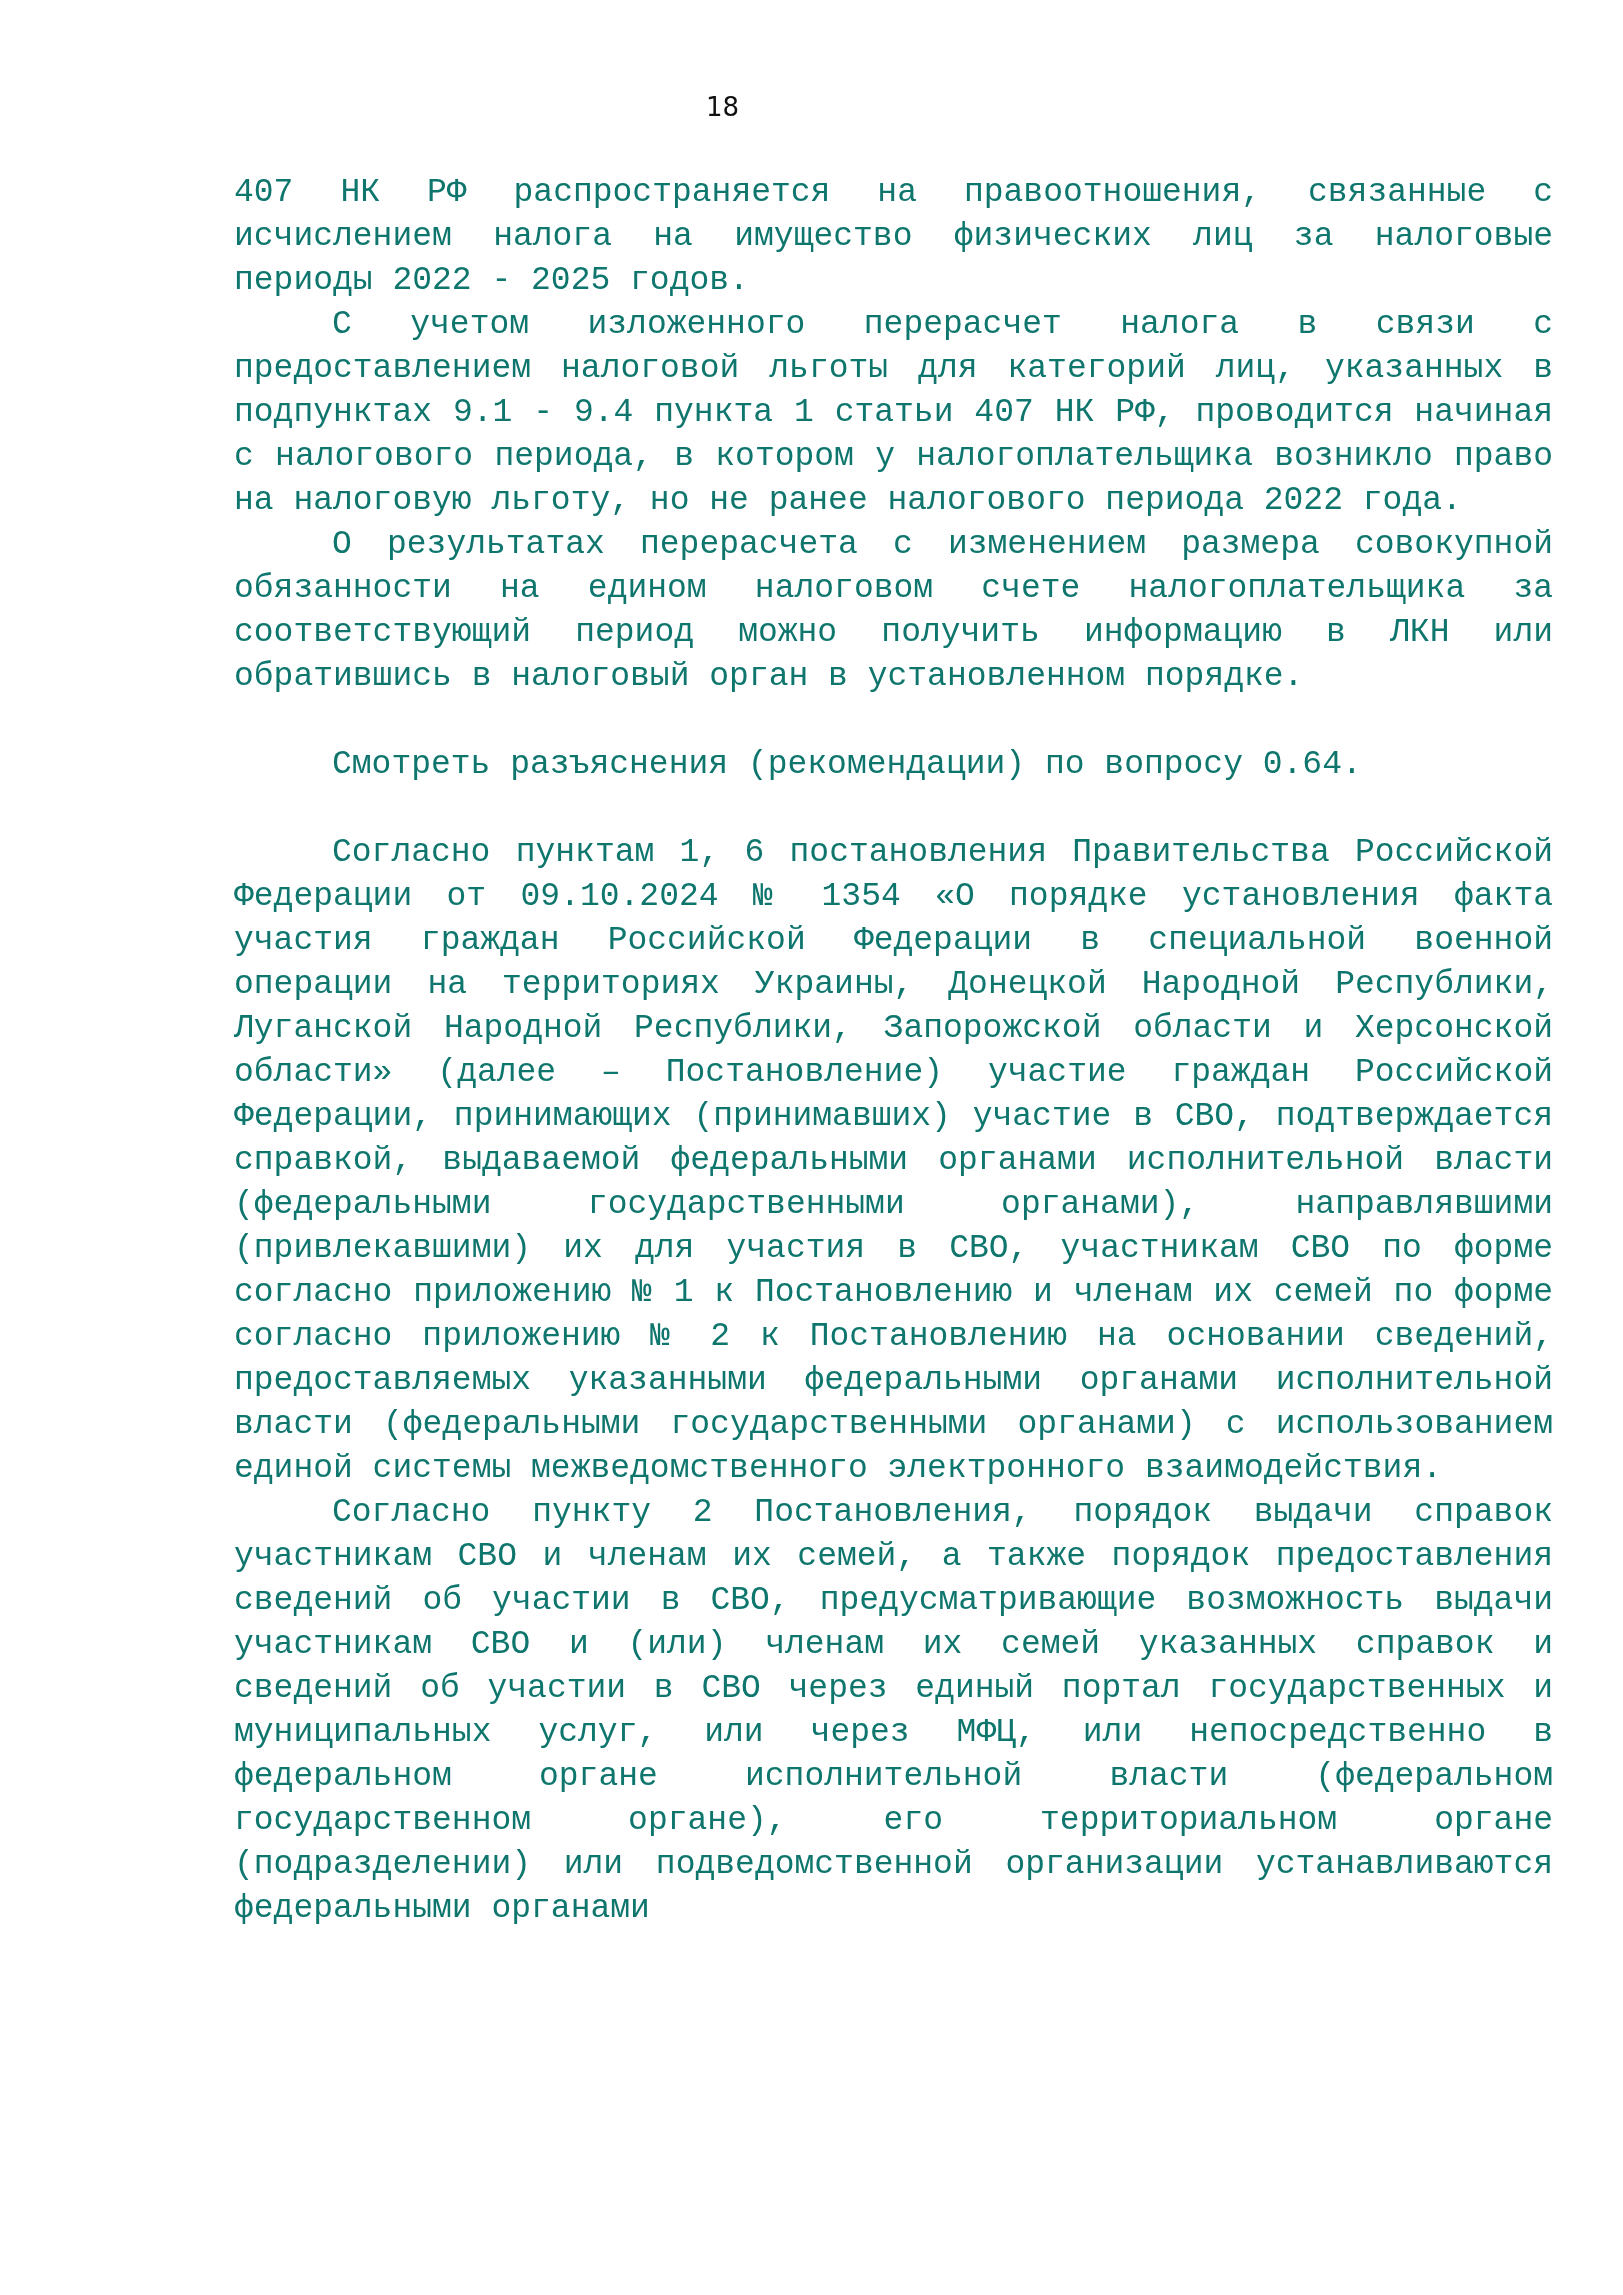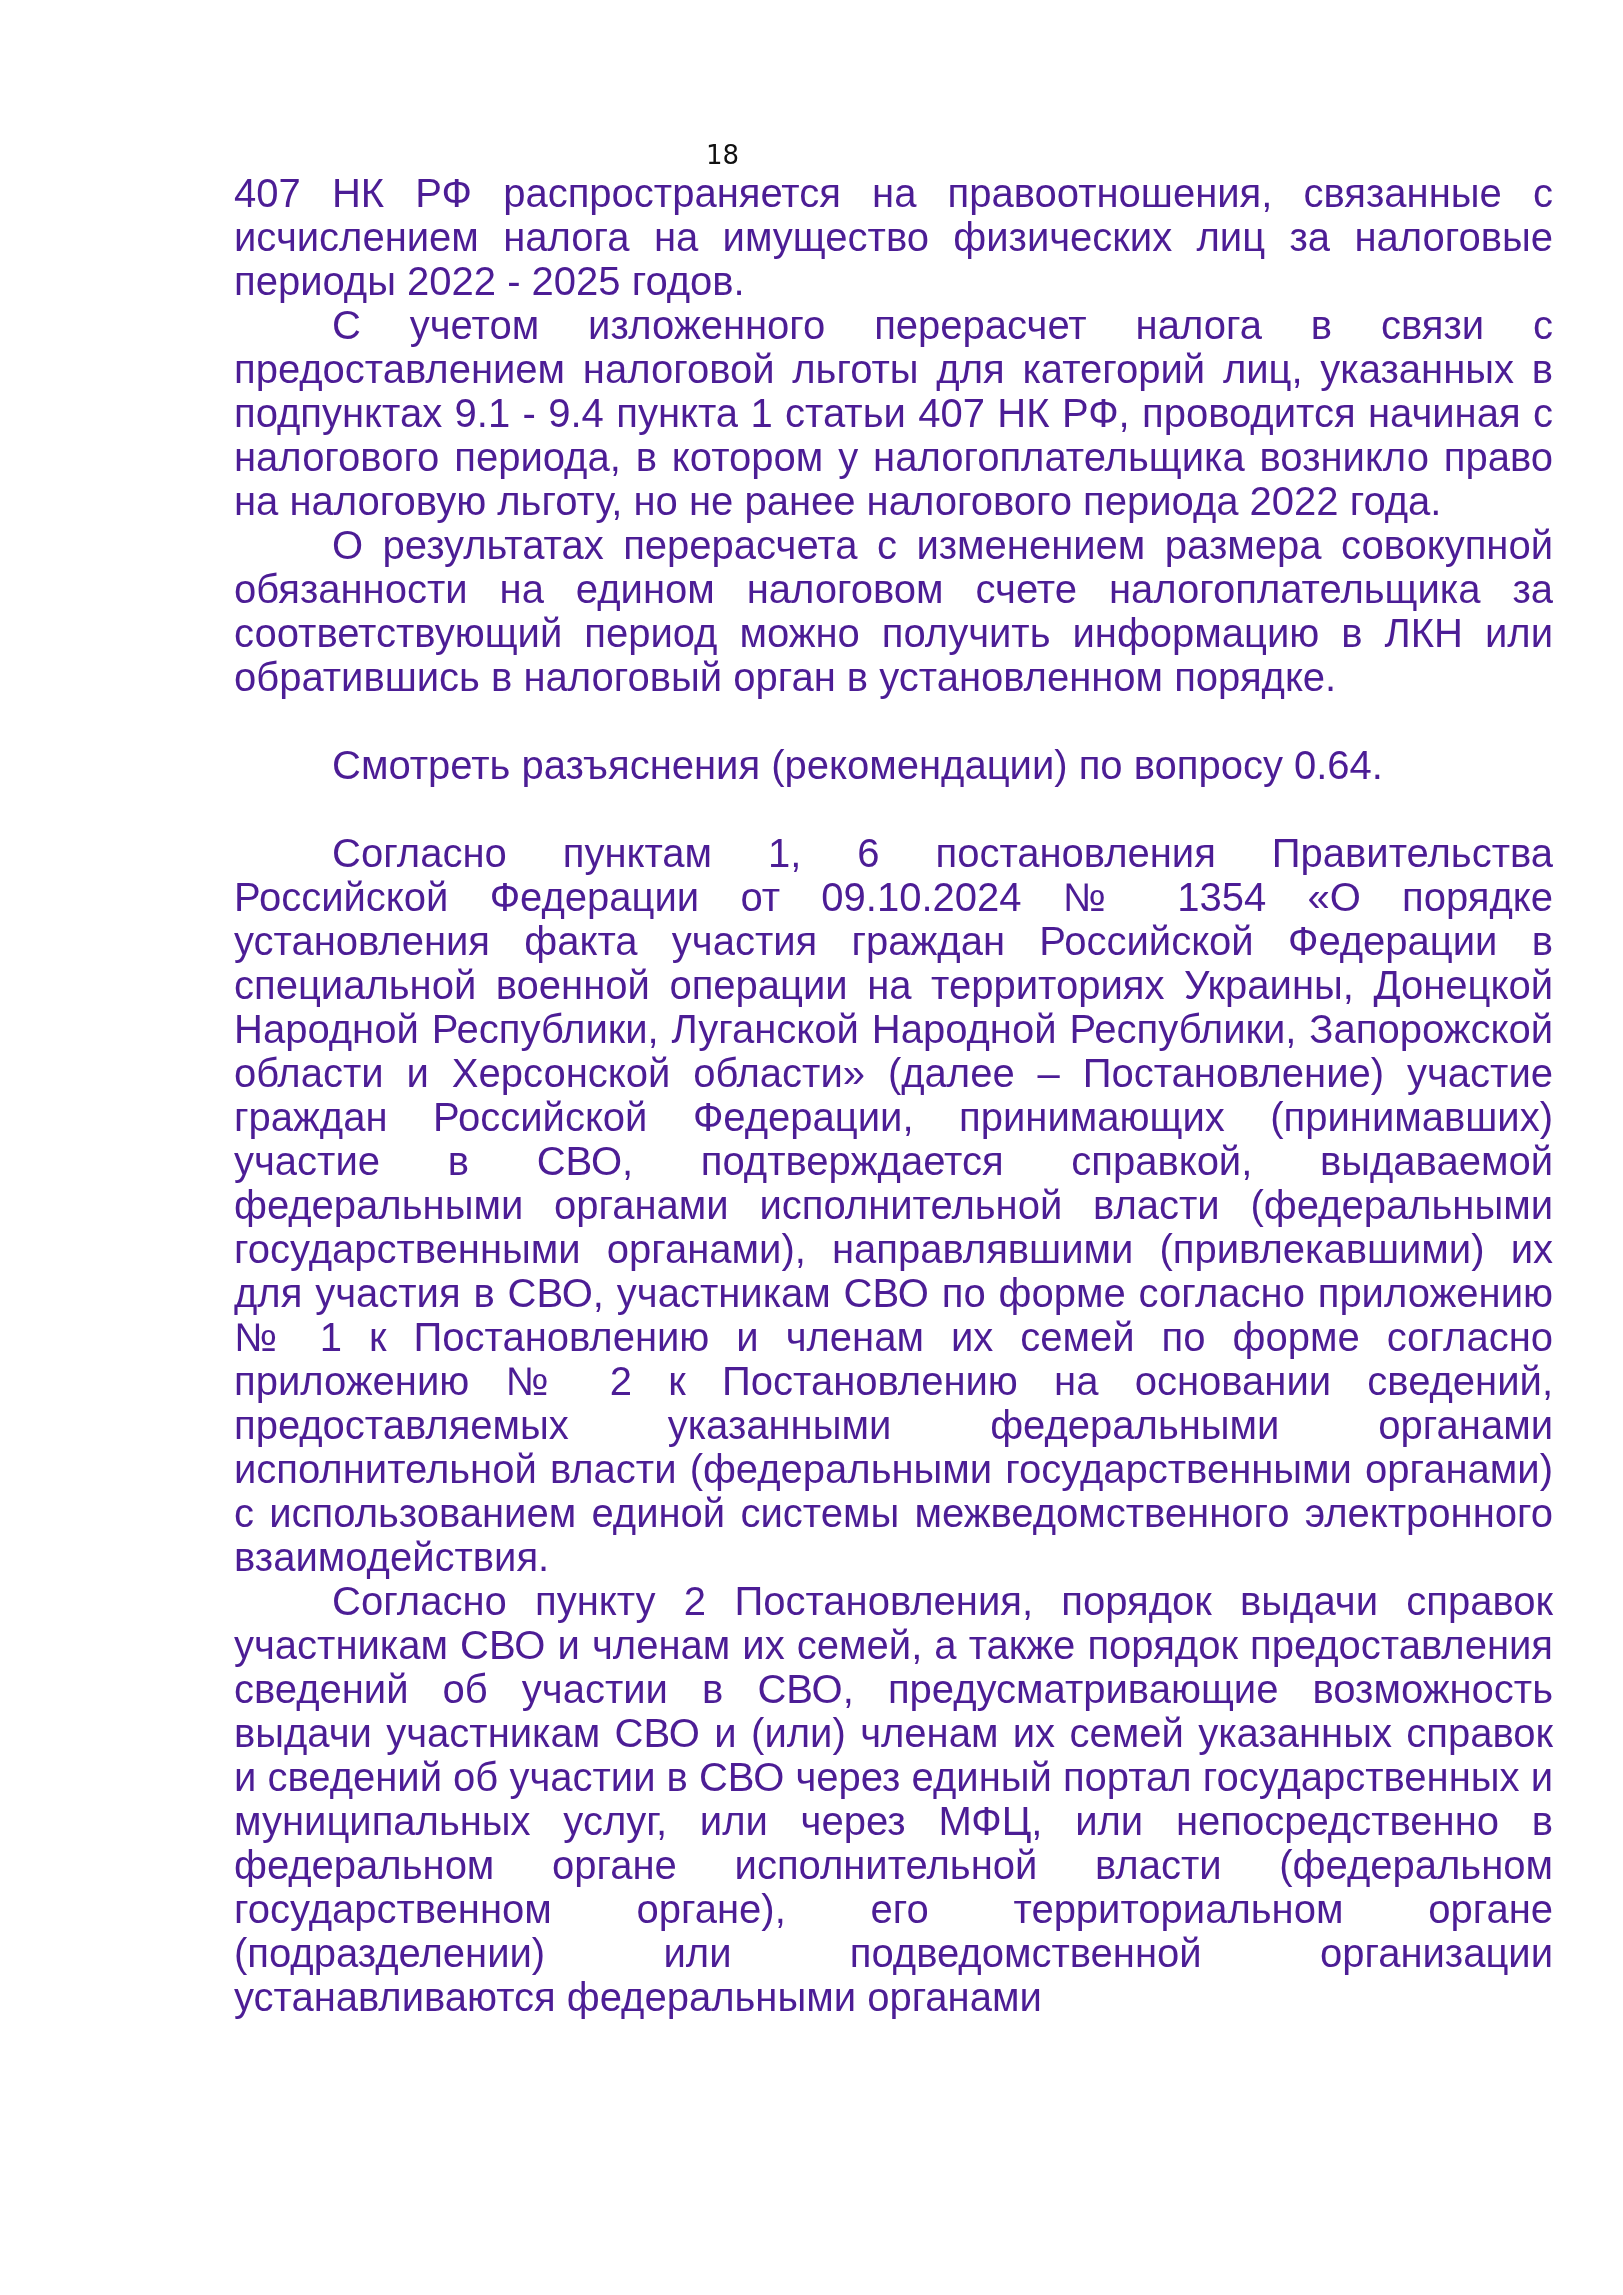--- a/index.html
+++ b/index.html
@@ -1,25 +1,25 @@
 <!DOCTYPE html>
 <html style="font-size:10.5px"><head>
 <meta charset="utf-8">
 <style>
   html, body { margin: 0; padding: 0; background: #ffffff; }
   body { width: 1623px; height: 2295px; position: relative; overflow: hidden; }
   .page { position: absolute; left: 0; top: 0; width: 1623px; height: 2295px; background: #fff; }
   .page-number {
     position: absolute; top: 92px; left: 0; width: 1445px; text-align: center;
-    font-family: "DejaVu Sans", sans-serif; font-size: 26px; color: #111; margin-top: 48px;
+    font-family: "DejaVu Sans", sans-serif; font-size: 26px; color: #111;
   }
   .content {
     position: absolute; left: 234px; top: 171px; width: 1319px;
-    font-family: Liberation Sans, sans-serif; font-size: 40px; line-height: 44px;
-    color: #4c1d95; text-align: justify;
+    font-family: Liberation Mono, monospace; font-size: 33px; line-height: 44px;
+    color: #0f766e; text-align: justify;
   }
   .content p { margin: 0; }
   .indent { text-indent: 98px; }
   .q { font-weight: bold; font-style: italic; text-decoration: underline; text-decoration-thickness: 2.6px; text-underline-offset: 3.9px; }
   .gap { height: 44px; }
 </style>
 </head>
 <body>
 
 <div class="page">

